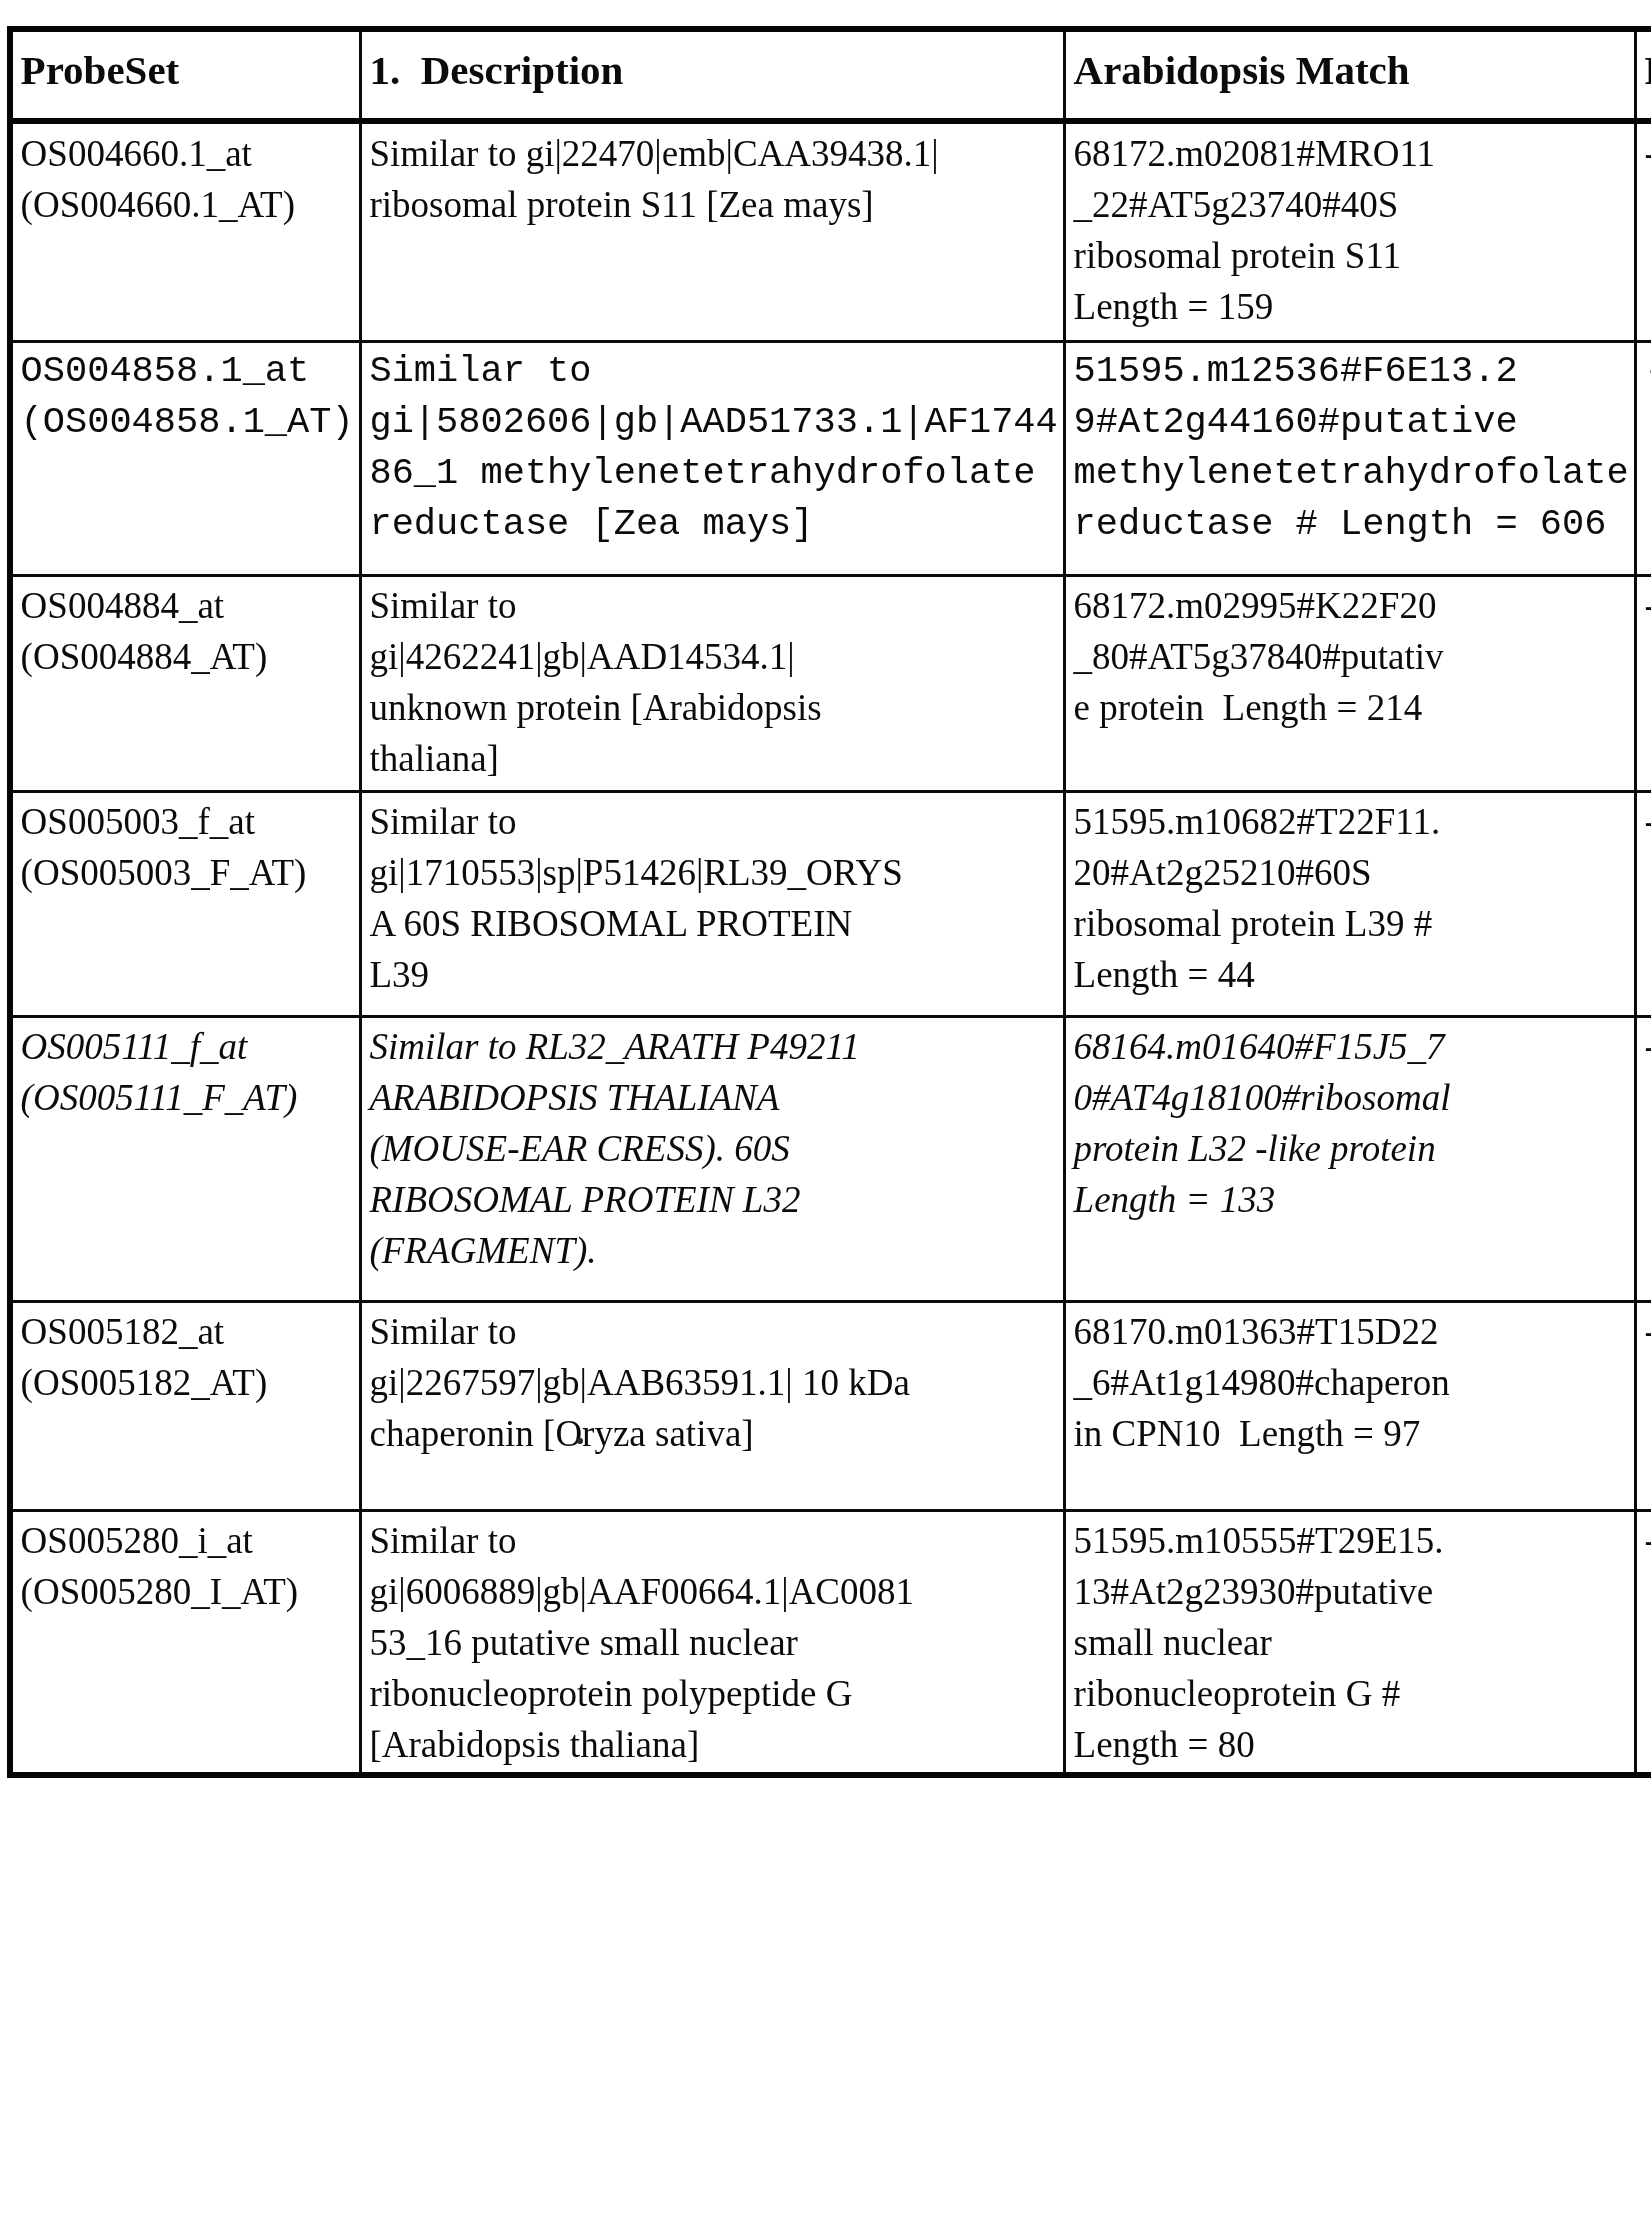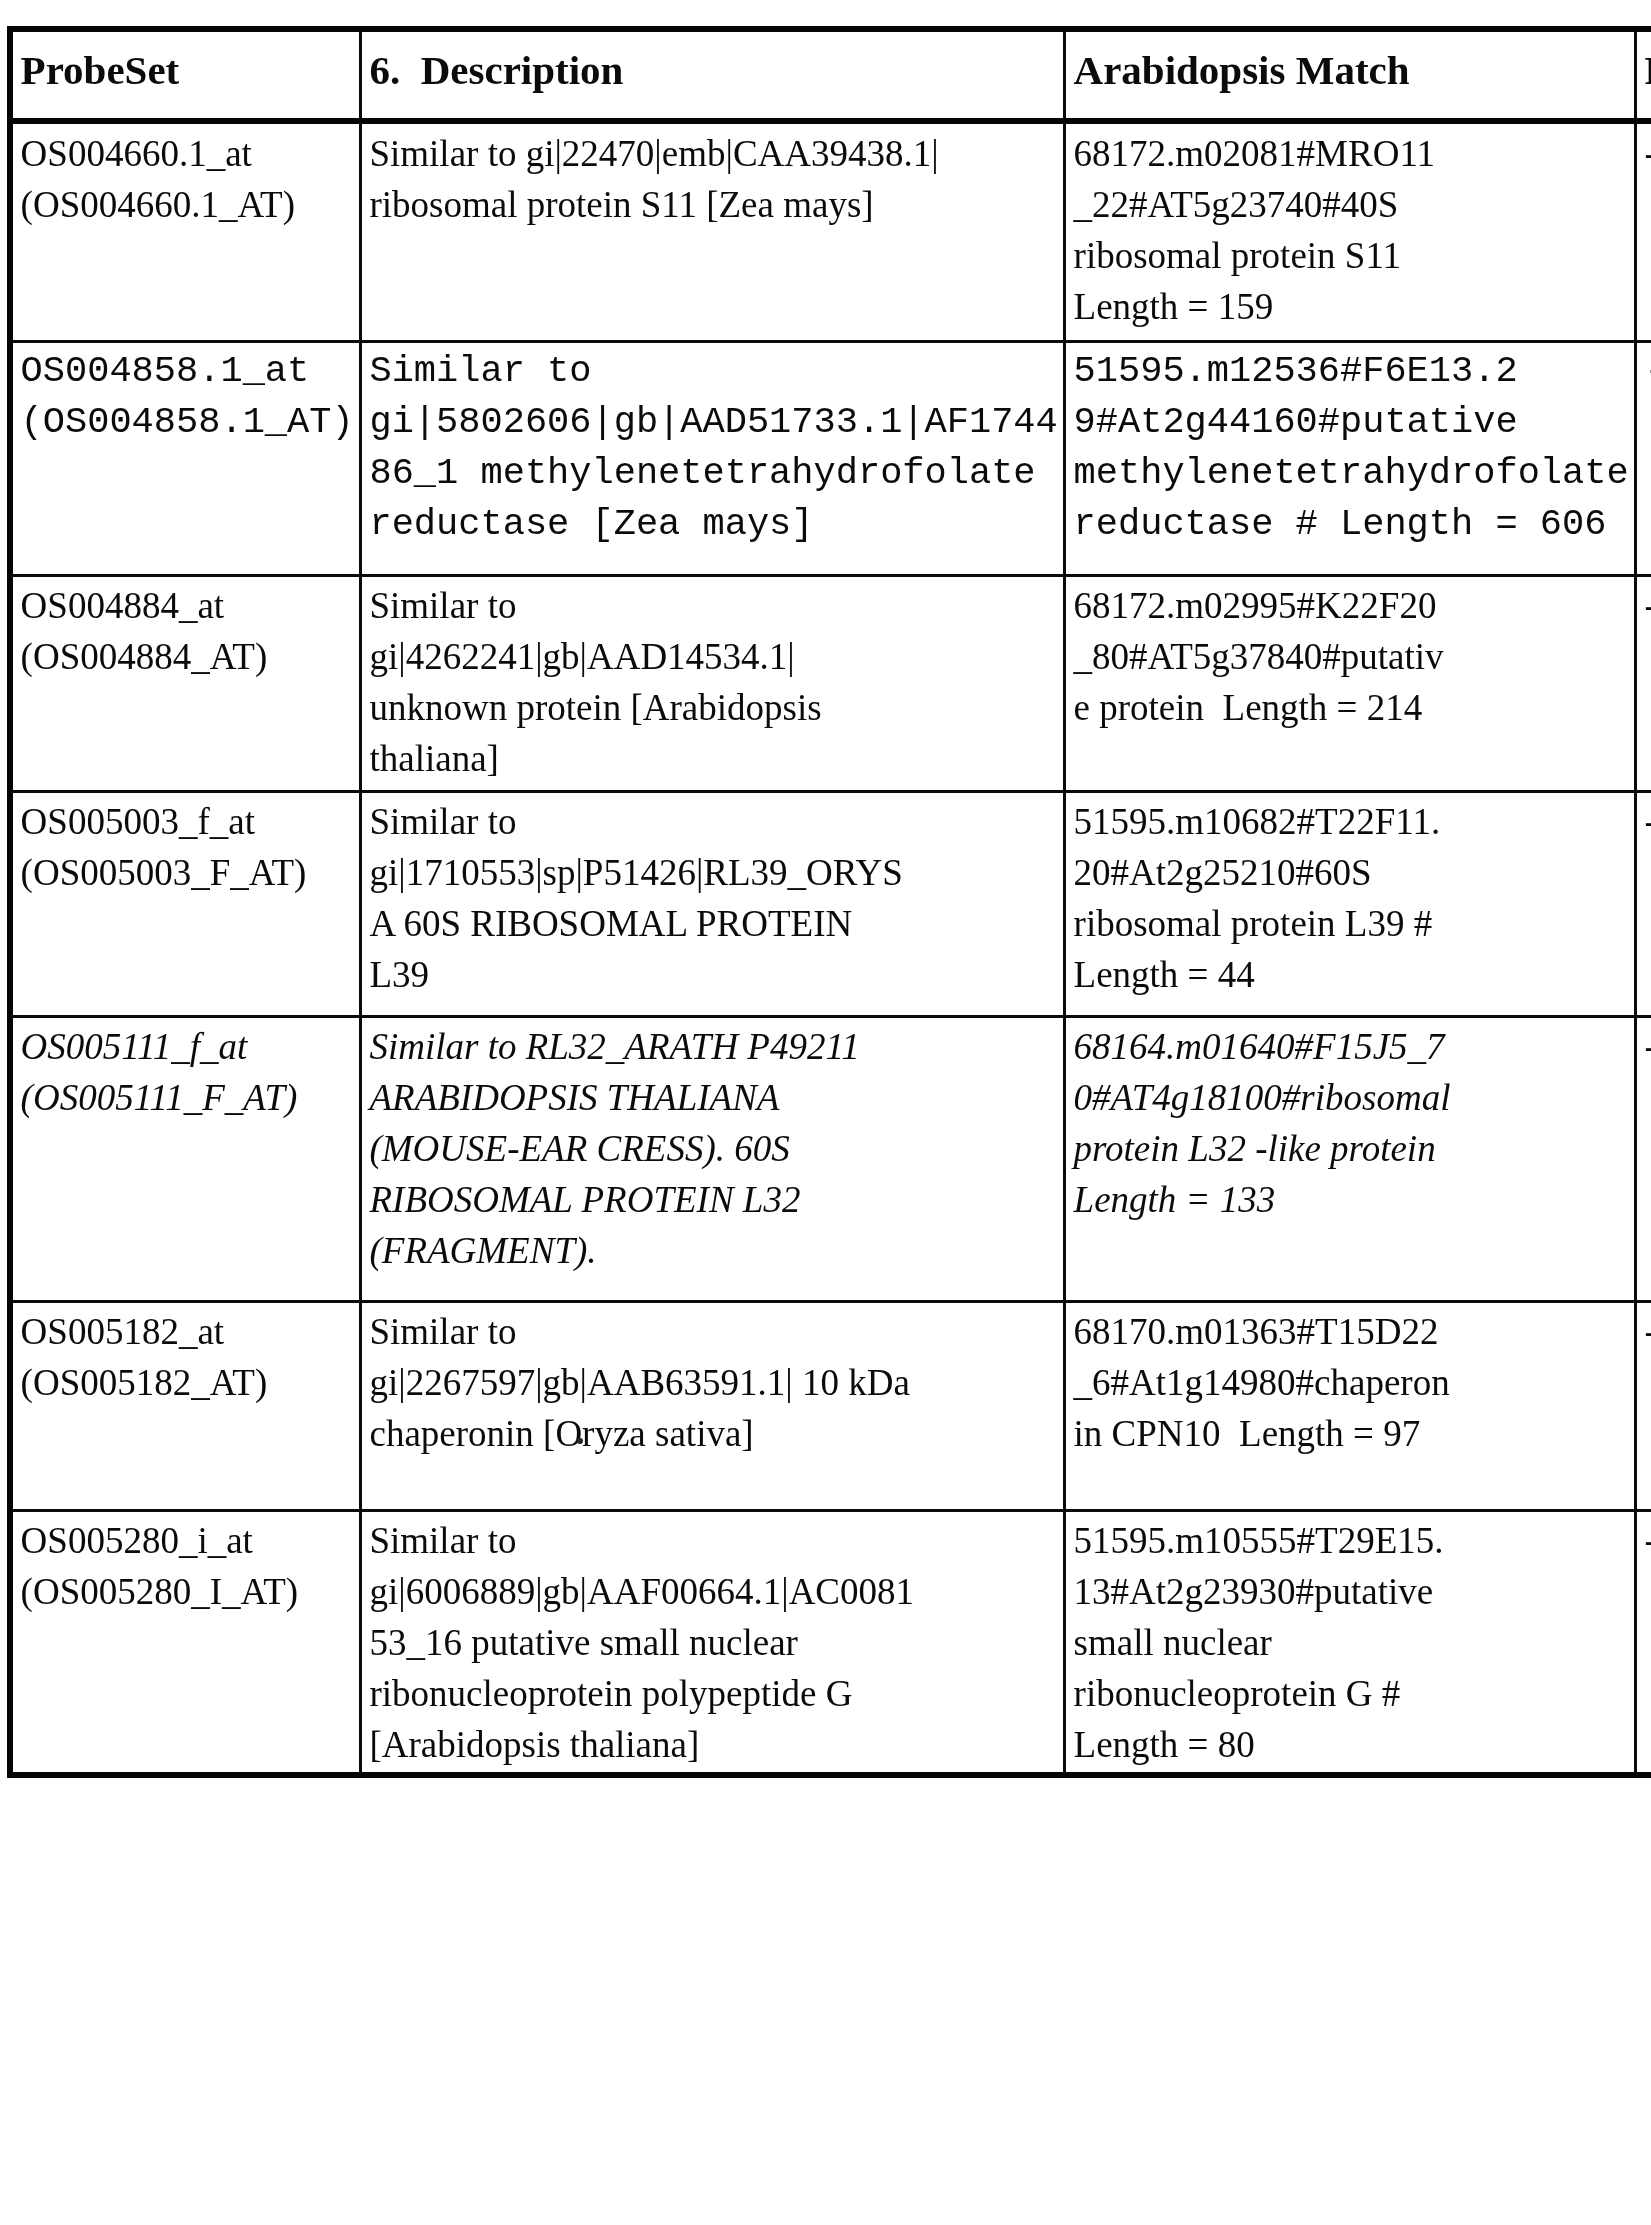--- a/index.html
+++ b/index.html
@@ -80,21 +80,21 @@
     <colgroup>
       <col class="c-probeset">
       <col class="c-desc">
       <col class="c-match">
       <col class="c-ps">
       <col class="c-bc">
     </colgroup>
     <thead>
       <tr>
         <th>ProbeSet</th>
-        <th>6.  Description</th>
+        <th>1.  Description</th>
         <th>Arabidopsis Match</th>
         <th>Ps</th>
         <th>Bc</th>
       </tr>
     </thead>
     <tbody>
       <tr>
         <td>OS004660.1_at
 (OS004660.1_AT)</td>
         <td>Similar to gi|22470|emb|CAA39438.1|

